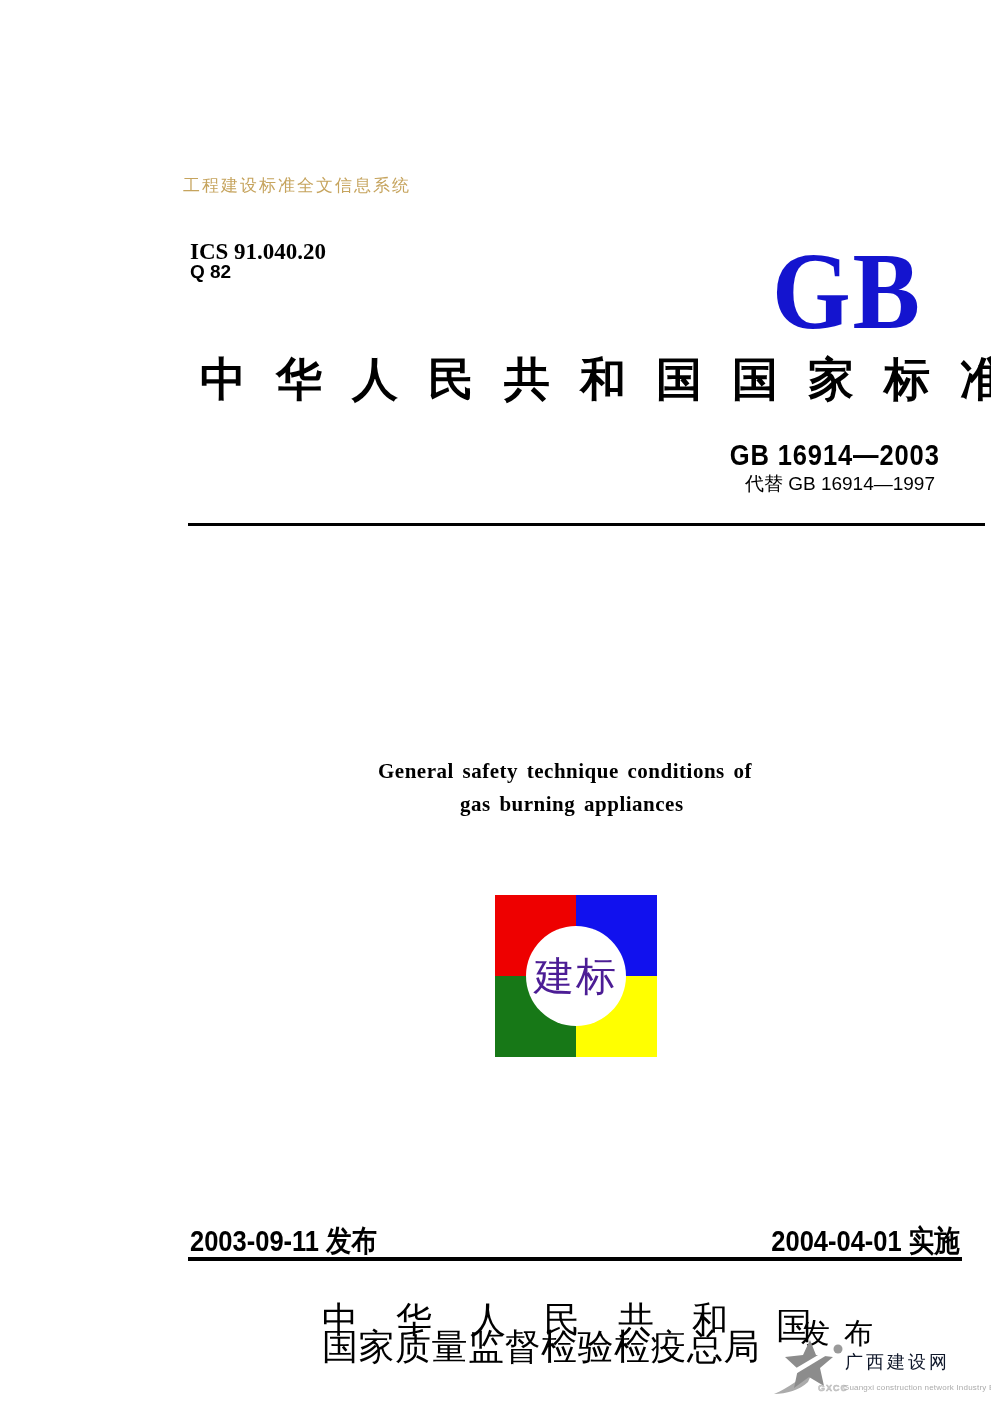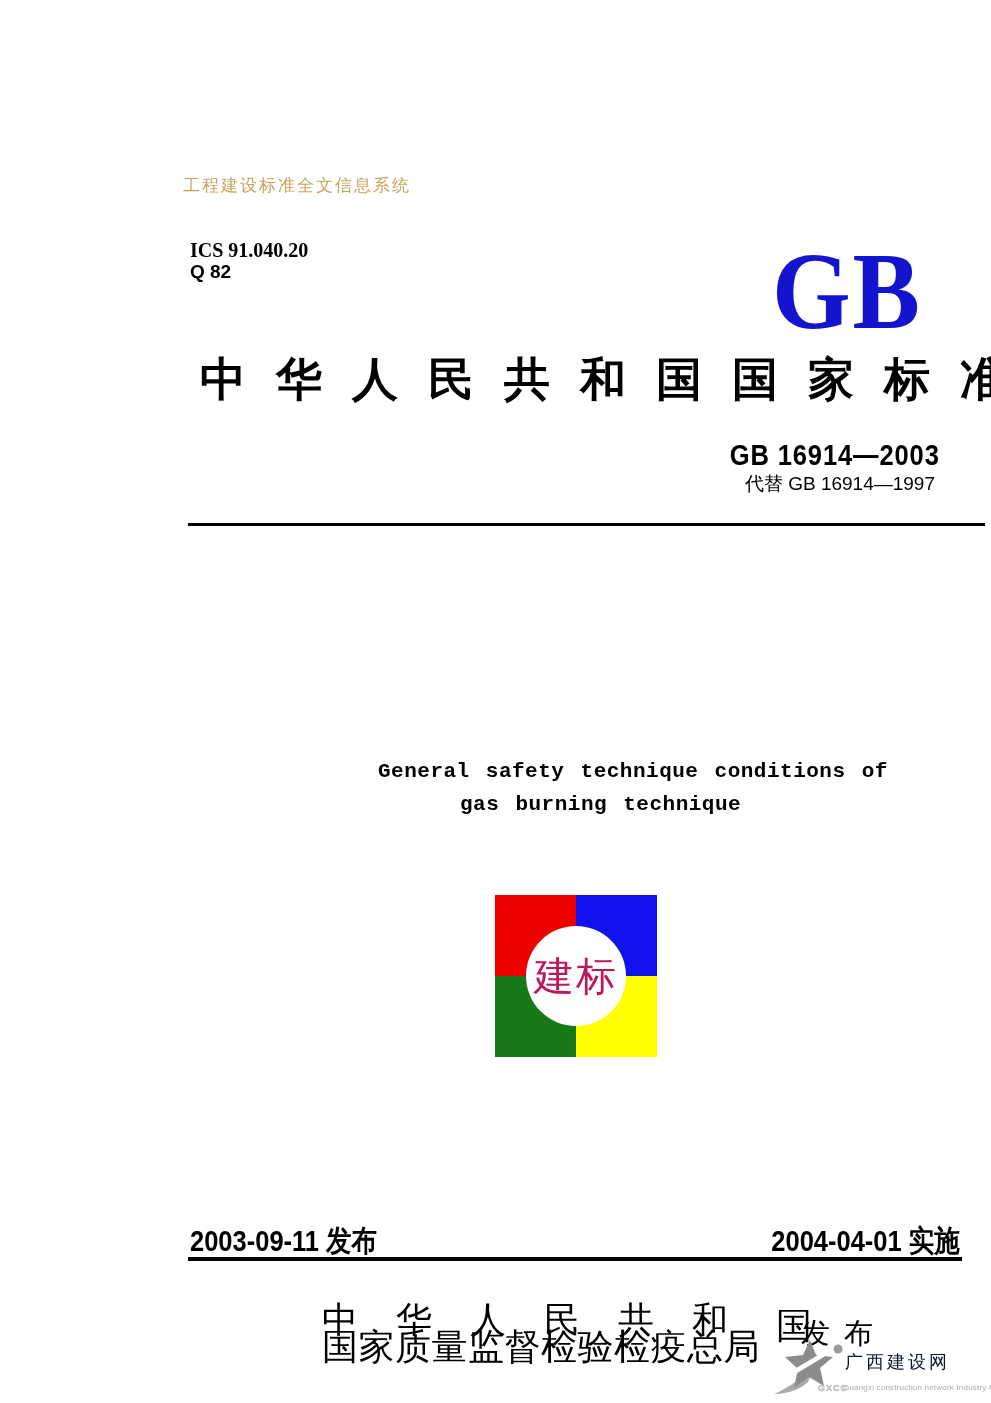--- a/index.html
+++ b/index.html
@@ -12,21 +12,21 @@
     font-family:"Liberation Sans",sans-serif;
     color:#000;
   }
   .abs{position:absolute;line-height:1;white-space:nowrap;}
 
   .sys-label{
     left:183px;top:177px;
     font-size:17px;letter-spacing:2px;
     color:#c6a45e;
   }
-  .ics{left:190px;top:240px;font-family:"Liberation Serif",serif;font-weight:bold;font-size:20px;}
+  .ics{left:190px;top:240px;font-family:"Liberation Serif",serif;font-weight:bold;font-size:23px;}
   .qcode{left:190px;top:262px;font-family:Liberation Sans, sans-serif;font-weight:bold;font-size:19px;}
 
   .gb-logo{
     left:772px;top:236px;
     font-family:"Liberation Serif",serif;
     font-weight:bold;font-size:110px;letter-spacing:2px;
     color:#1414cf;
     transform:scaleX(0.92);transform-origin:left top;
     text-shadow:1px 1px 0 #ffffff inset;
   }
@@ -49,21 +49,21 @@
 
   .rule{position:absolute;background:#000;}
   .rule.thin{left:188px;top:523px;width:797px;height:3px;}
   .rule.thick{left:188px;top:1257px;width:774px;height:4px;}
 
   .title-cn{
     left:255px;top:673px;margin:0;
     font-size:45px;font-weight:bold;letter-spacing:14px;
   }
   .title-en{
-    font-family:Liberation Mono, monospace;
+    font-family:Liberation Serif, serif;
     font-weight:bold;font-size:21px;word-spacing:3px;letter-spacing:0.5px;
   }
   .title-en.l1{left:378px;top:761px;}
   .title-en.l2{left:460px;top:794px;}
 
   .emblem{
     position:absolute;left:495px;top:895px;
     width:162px;height:162px;
   }
   .emblem .quad{position:absolute;width:81px;height:81px;}
@@ -71,21 +71,21 @@
   .emblem .q-tr{left:81px;top:0;}
   .emblem .q-bl{left:0;top:81px;}
   .emblem .q-br{left:81px;top:81px;}
   .emblem .circle{
     position:absolute;left:31px;top:31px;
     width:100px;height:100px;border-radius:50%;
     background:#ffffff;
     display:flex;align-items:center;justify-content:center;
   }
   .emblem .circle span{
-    font-size:40px;letter-spacing:2px;color:#be185d;
+    font-size:40px;letter-spacing:2px;color:#4c1d95;
   }
 
   .issue-date{
     left:190px;top:1226px;
     font-size:30px;font-weight:bold;
     transform:scaleX(0.85);transform-origin:left top;
   }
   .impl-date{
     right:31px;top:1226px;
     font-size:30px;font-weight:bold;
@@ -125,21 +125,21 @@
   <div class="abs gb-logo">GB</div>
 
   <h1 class="abs std-heading">中华人民共和国国家标准</h1>
 
   <div class="abs std-num">GB 16914—2003</div>
   <div class="abs replaces">代替 GB 16914—1997</div>
 
   <div class="rule thin"></div>
 
   <div class="abs title-en l1">General safety technique conditions of</div>
-  <div class="abs title-en l2">gas burning technique</div>
+  <div class="abs title-en l2">gas burning appliances</div>
 
   <div class="emblem">
     <div class="quad q-tl" style="background: rgb(238, 0, 0);"></div>
     <div class="quad q-tr" style="background: rgb(17, 17, 238);"></div>
     <div class="quad q-bl" style="background: rgb(23, 120, 23);"></div>
     <div class="quad q-br" style="background: rgb(255, 255, 0);"></div>
     <div class="circle">
       <span>建标</span>
     </div>
   </div>

